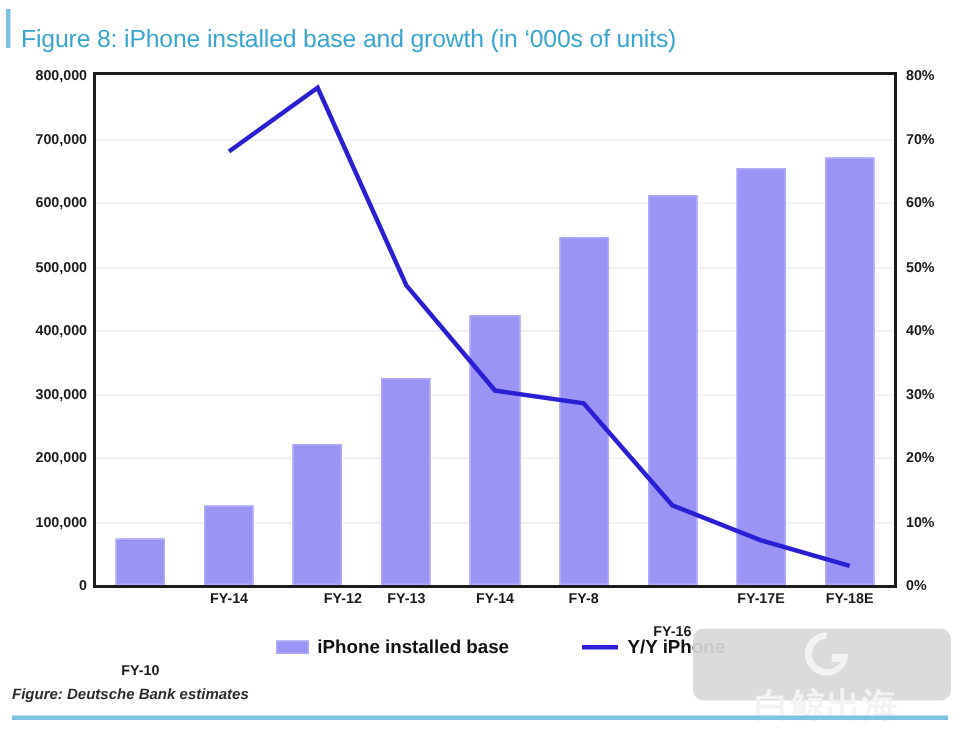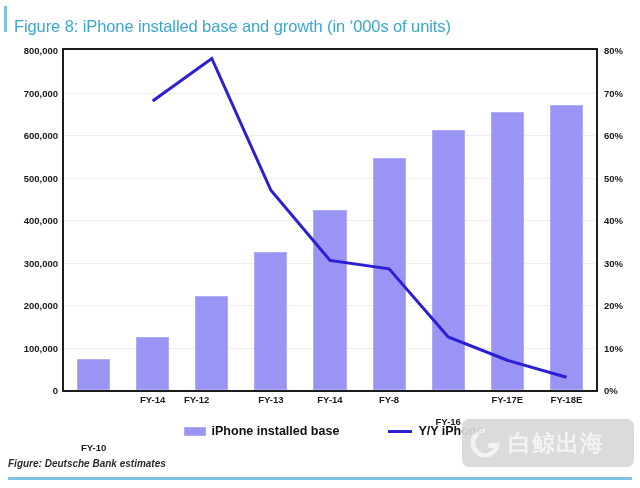--- a/index.html
+++ b/index.html
@@ -165,20 +165,21 @@
     left: 462px; top: 419px;
     width: 172px; height: 48px;
     background: #d9d9d9;
     border-radius: 7px;
     display: flex;
     align-items: center;
     gap: 6px;
     padding-left: 6px;
     box-sizing: border-box;
     opacity: 0.92;
+    flex-direction: column;
   }
   #watermark-logo {
     width: 34px; height: 34px;
     flex: 0 0 auto;
   }
   #watermark-text {
     font-size: 23px;
     font-weight: bold;
     color: #f2f2f2;
     letter-spacing: 1px;
@@ -275,21 +276,21 @@
       </div>
     </div>
 
   <svg id="line-layer" viewBox="0 0 536 344" preserveAspectRatio="none">
       <polyline points="90.67,53.00 149.78,10.50 208.89,142.25 268.00,212.38 327.11,220.88 386.22,288.88 445.33,312.25 504.44,329.25" fill="none" stroke="#2b1fd4" stroke-width="3" stroke-linejoin="miter" stroke-linecap="butt"></polyline>
     </svg>
 
   <div id="xaxis-labels">
       <div class="xlabel" style="left: 0px; width: 59.1111px; margin-top: 48px;">FY-10</div>
       <div class="xlabel" style="left: 59.1111px; width: 59.1111px;">FY-14</div>
-      <div class="xlabel" style="left: 103px; width: 59.1111px; text-align: center;">FY-12</div>
+      <div class="xlabel" style="left: 135px; width: 59.1111px; text-align: center;">FY-12</div>
       <div class="xlabel" style="left: 177.333px; width: 59.1111px;">FY-13</div>
       <div class="xlabel" style="left: 236.444px; width: 59.1111px;">FY-14</div>
       <div class="xlabel" style="left: 295.556px; width: 59.1111px;">FY-8</div>
       <div class="xlabel" style="left: 354.667px; width: 59.1111px; margin-top: 22px;">FY-16</div>
       <div class="xlabel" style="left: 413.778px; width: 59.1111px;">FY-17E</div>
       <div class="xlabel" style="left: 472.889px; width: 59.1111px;">FY-18E</div>
     </div>
 </div>
 
 <div id="legend">

